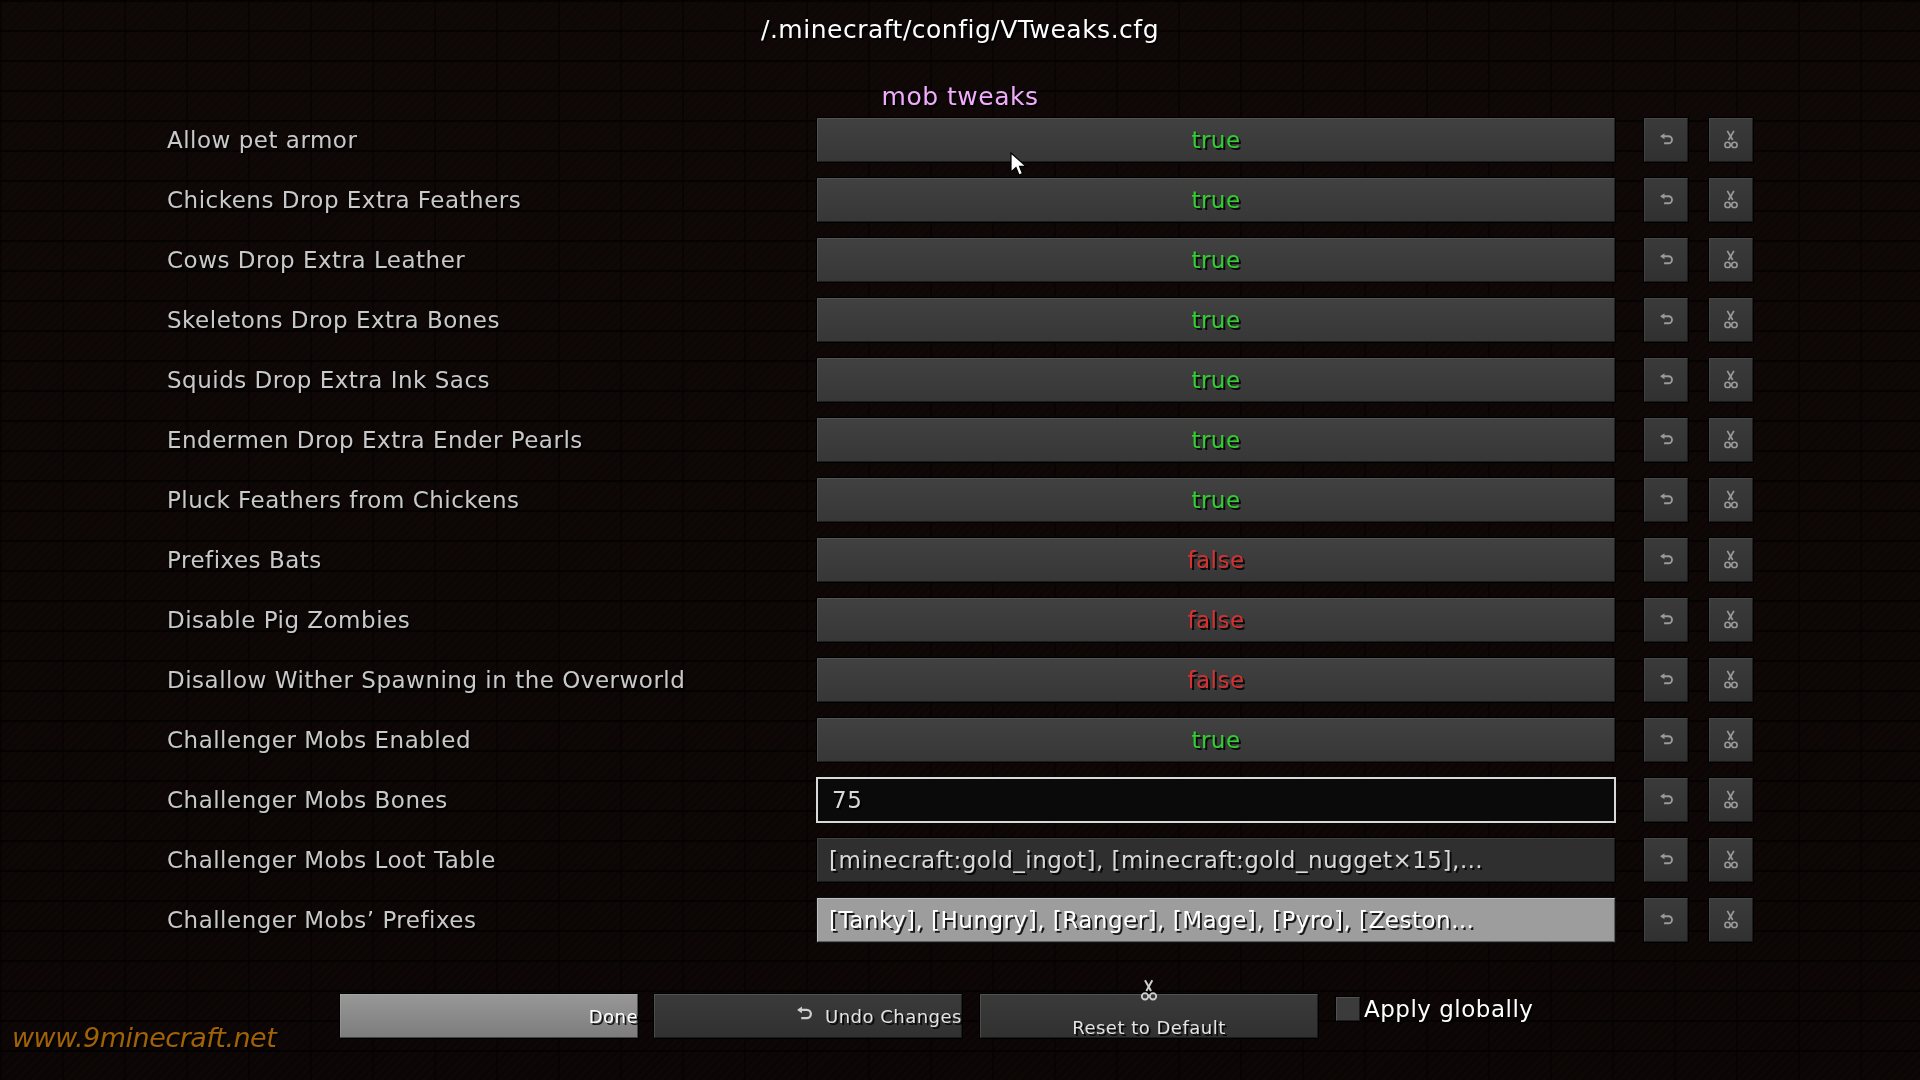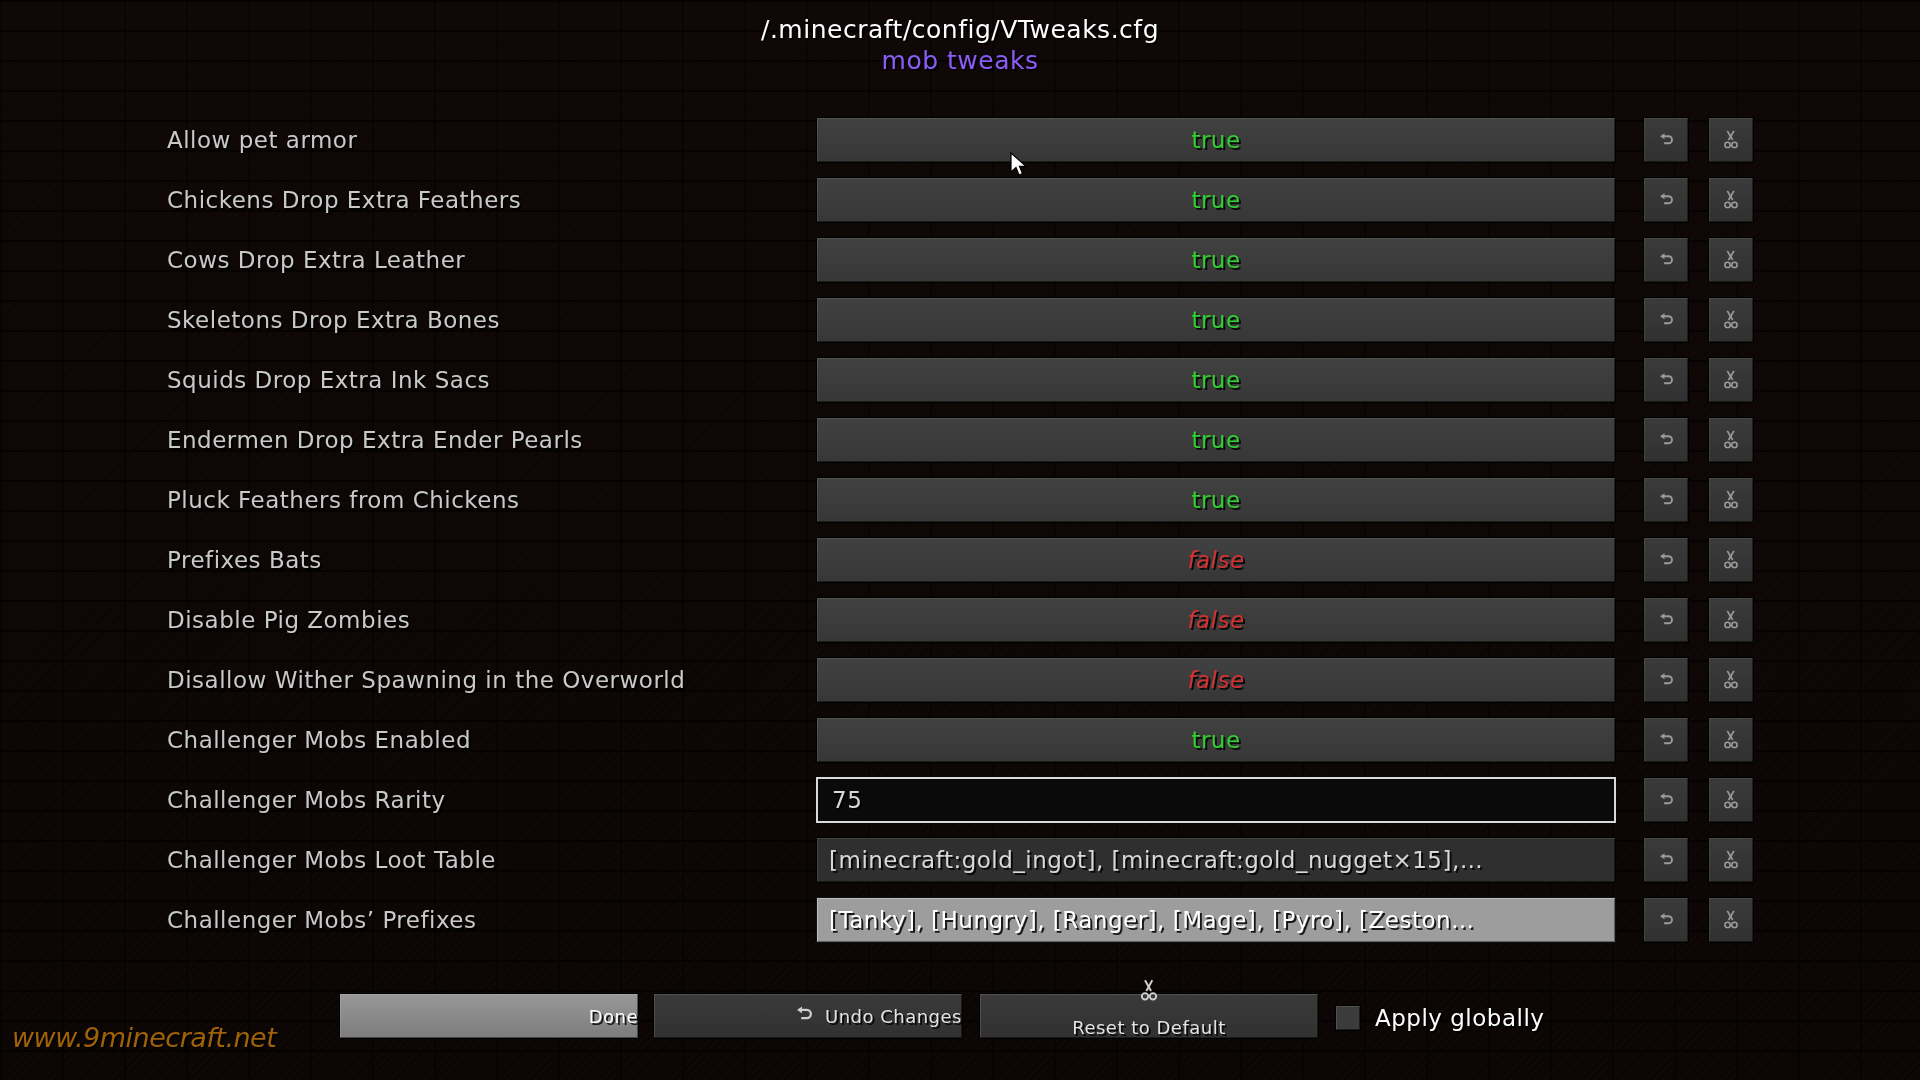--- a/index.html
+++ b/index.html
@@ -79,21 +79,22 @@
     text-align: center;
   }
   #page-title {
     font-size: 25px;
     line-height: 31px;
     color: #ffffff;
   }
   #page-subtitle {
     font-size: 25px;
     line-height: 31px;
-    color: #8b5cf6;
+    color: #f0abfc;
+    margin-top: 36px;
   }
 
   
   #rows {
     position: absolute;
     top: 110px;
     left: 0;
     width: 100%;
     margin-left: 10px;
   }
@@ -124,21 +125,21 @@
     background: #3a3a3a;
     background-image: linear-gradient(rgba(255,255,255,0.035), rgba(0,0,0,0.06));
     border: 1px solid #000;
     box-shadow:
       inset 1px 1px 0 rgba(255,255,255,0.10),
       inset -1px -1px 0 rgba(0,0,0,0.45);
     font-size: 23px;
     cursor: pointer;
   }
   .value-field.val-true  { color: #2fd02f; }
-  .value-field.val-false { color: #d63030; font-style: italic; }
+  .value-field.val-false { color: #d63030; }
 
   
   .value-field.text-style {
     justify-content: flex-start;
     padding-left: 12px;
     color: #d8d8d8;
     background: #2f2f2f;
     overflow: hidden;
     white-space: nowrap;
   }
@@ -231,22 +232,21 @@
     background: #343434;
     background-image: linear-gradient(rgba(255,255,255,0.03), rgba(0,0,0,0.07));
     flex-direction: column;
   }
   #apply-globally {
     position: absolute;
     left: 1335px;
     top: 3px;
     height: 44px;
     display: flex;
-    align-items: center;
-    gap: 14px;
+    gap: 3px;
     cursor: pointer;
   }
   #apply-globally .checkbox {
     width: 26px;
     height: 26px;
     background: #3b3b3b;
     border: 1px solid #000;
     box-shadow:
       inset 1px 1px 0 rgba(255,255,255,0.12),
       inset -1px -1px 0 rgba(0,0,0,0.5);
@@ -530,21 +530,21 @@
             <svg width="20" height="22" viewBox="0 0 16 18">
               <path d="M5 1.5 L9.4 9" stroke="#9a9a9a" stroke-width="1.4" fill="none"></path>
               <path d="M10.4 1.5 L6 9" stroke="#9a9a9a" stroke-width="1.4" fill="none"></path>
               <circle cx="5.2" cy="13" r="2.2" fill="none" stroke="#9a9a9a" stroke-width="1.3"></circle>
               <circle cx="10.8" cy="13" r="2.2" fill="none" stroke="#9a9a9a" stroke-width="1.3"></circle>
             </svg>
           </span>
         </div>
       </div>
       <div class="row">
-        <div class="row-label mc">Challenger Mobs Rarity</div>
+        <div class="row-label mc">Challenger Mobs Bones</div>
         <div class="value-input mc">75</div>
         <div class="icon-btn undo">
           <span>
             <svg width="20" height="20" viewBox="0 0 16 16">
               <path d="M4.5 5 H10 a2.8 2.8 0 0 1 0 5.6 H6.5" fill="none" stroke="#9a9a9a" stroke-width="1.5"></path>
               <path d="M6.8 2.6 L3.3 5 L6.8 7.4 Z" fill="#9a9a9a"></path>
             </svg>
           </span>
         </div>
         <div class="icon-btn reset">

